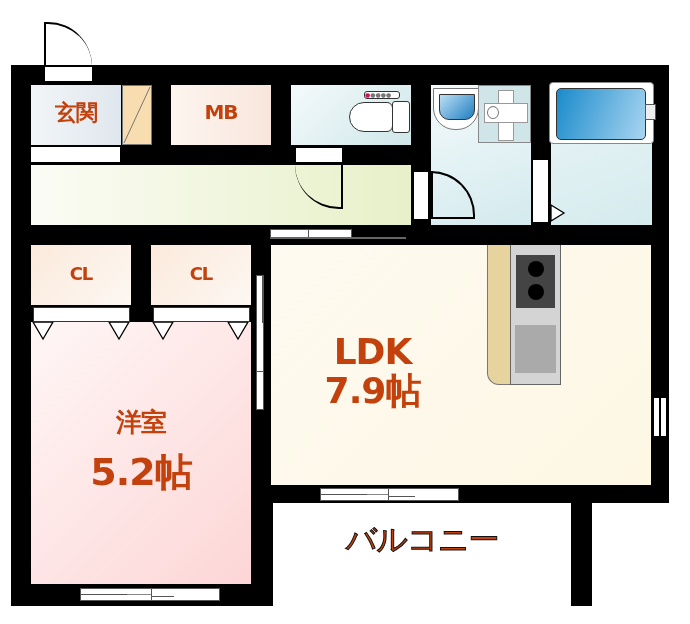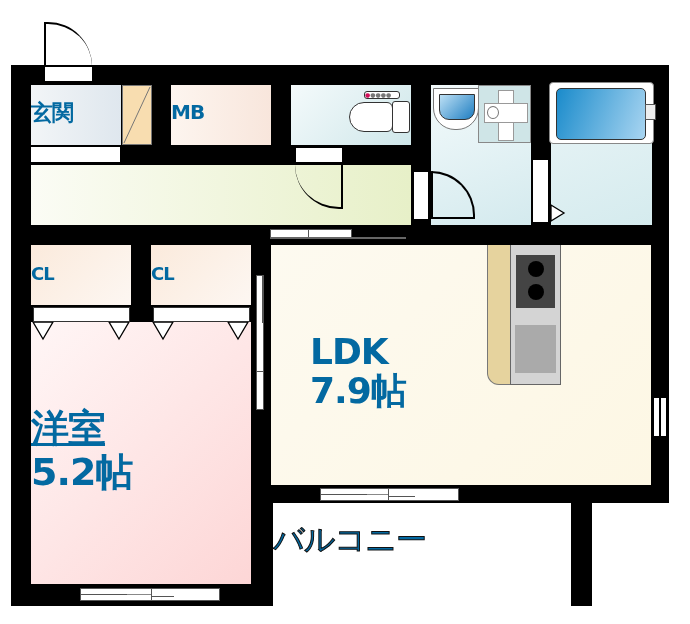--- a/index.html
+++ b/index.html
@@ -1,20 +1,20 @@
 <!DOCTYPE html>
 <html><head>
   <meta charset="utf-8">
   <style>
     html, body { margin: 0; padding: 0; background: #ffffff; }
     body { width: 690px; height: 624px; position: relative; overflow: hidden; font-family: "DejaVu Sans", sans-serif; }
     .abs { position: absolute; box-sizing: border-box; }
     .wall { background: #000; }
     .white { background: #fff; }
-    .lbl { position: absolute; font-weight: bold; color: #0369a1; line-height: 1.08; font-family: "DejaVu Sans", sans-serif; letter-spacing: -1px; }
+    .lbl { position: absolute; font-weight: bold; color: #c2410c; text-align: center; line-height: 1.08; font-family: "DejaVu Sans", sans-serif; letter-spacing: -1px; }
     .win { position: absolute; background: #fff; border: 1px solid #555; box-sizing: border-box; }
     .win .ln { position: absolute; background: #555; }
   </style>
 </head>
 <body>
 
 <div class="abs wall" style="left:11px; top:65px; width:658px; height:165px;"></div>
 <div class="abs wall" style="left:11px; top:228px; width:658px; height:275px;"></div>
 <div class="abs wall" style="left:11px; top:500px; width:262px; height:106px;"></div>
 <div class="abs wall" style="left:571px; top:500px; width:21px; height:106px;"></div>
@@ -74,21 +74,21 @@
 <div class="lbl" style="left:151px; top:264px; width:100px; font-size:18px;">CL</div>
 <div class="abs white" style="left:153px; top:307px; width:97px; height:15px; border:1px solid #333;"></div>
 
 <div class="abs" style="left:31px; top:322px; width:220px; height:262px; background:linear-gradient(135deg,#fff6f6,#fdd6d6);"></div>
 <svg class="abs" width="220" height="20" style="left:31px; top:322px;">
   <polygon points="2,0 22,0 12,17" fill="#fff" stroke="#000" stroke-width="1.3"></polygon>
   <polygon points="78,0 98,0 88,17" fill="#fff" stroke="#000" stroke-width="1.3"></polygon>
   <polygon points="122,0 142,0 132,17" fill="#fff" stroke="#000" stroke-width="1.3"></polygon>
   <polygon points="197,0 217,0 207,17" fill="#fff" stroke="#000" stroke-width="1.3"></polygon>
 </svg>
-<div class="lbl" style="left:31px; top:408px; width:220px; font-size:38px;text-decoration:underline;">洋室</div>
+<div class="lbl" style="left:31px; top:408px; width:220px; font-size:26px;">洋室</div>
 <div class="lbl" style="left:31px; top:452px; width:220px; font-size:38px;">5.2帖</div>
 
 <div class="abs white" style="left:256px; top:275px; width:8px; height:135px; border:1px solid #555;">
   <div style="position:absolute; left:0; top:95px; width:6px; height:1px; background:#555;"></div>
 </div>
 <div class="abs" style="left:262px; top:275px; width:2px; height:48px; background:#555;"></div>
 
 <div class="win" style="left:270px; top:229px; width:136px; height:10px; border:none; background:transparent;">
   <div style="position:absolute; left:0; top:0; width:38px; height:8px; background:#fff; border:1px solid #555;"></div>
   <div style="position:absolute; left:38px; top:0; width:42px; height:8px; background:#fff; border:1px solid #555;"></div>

